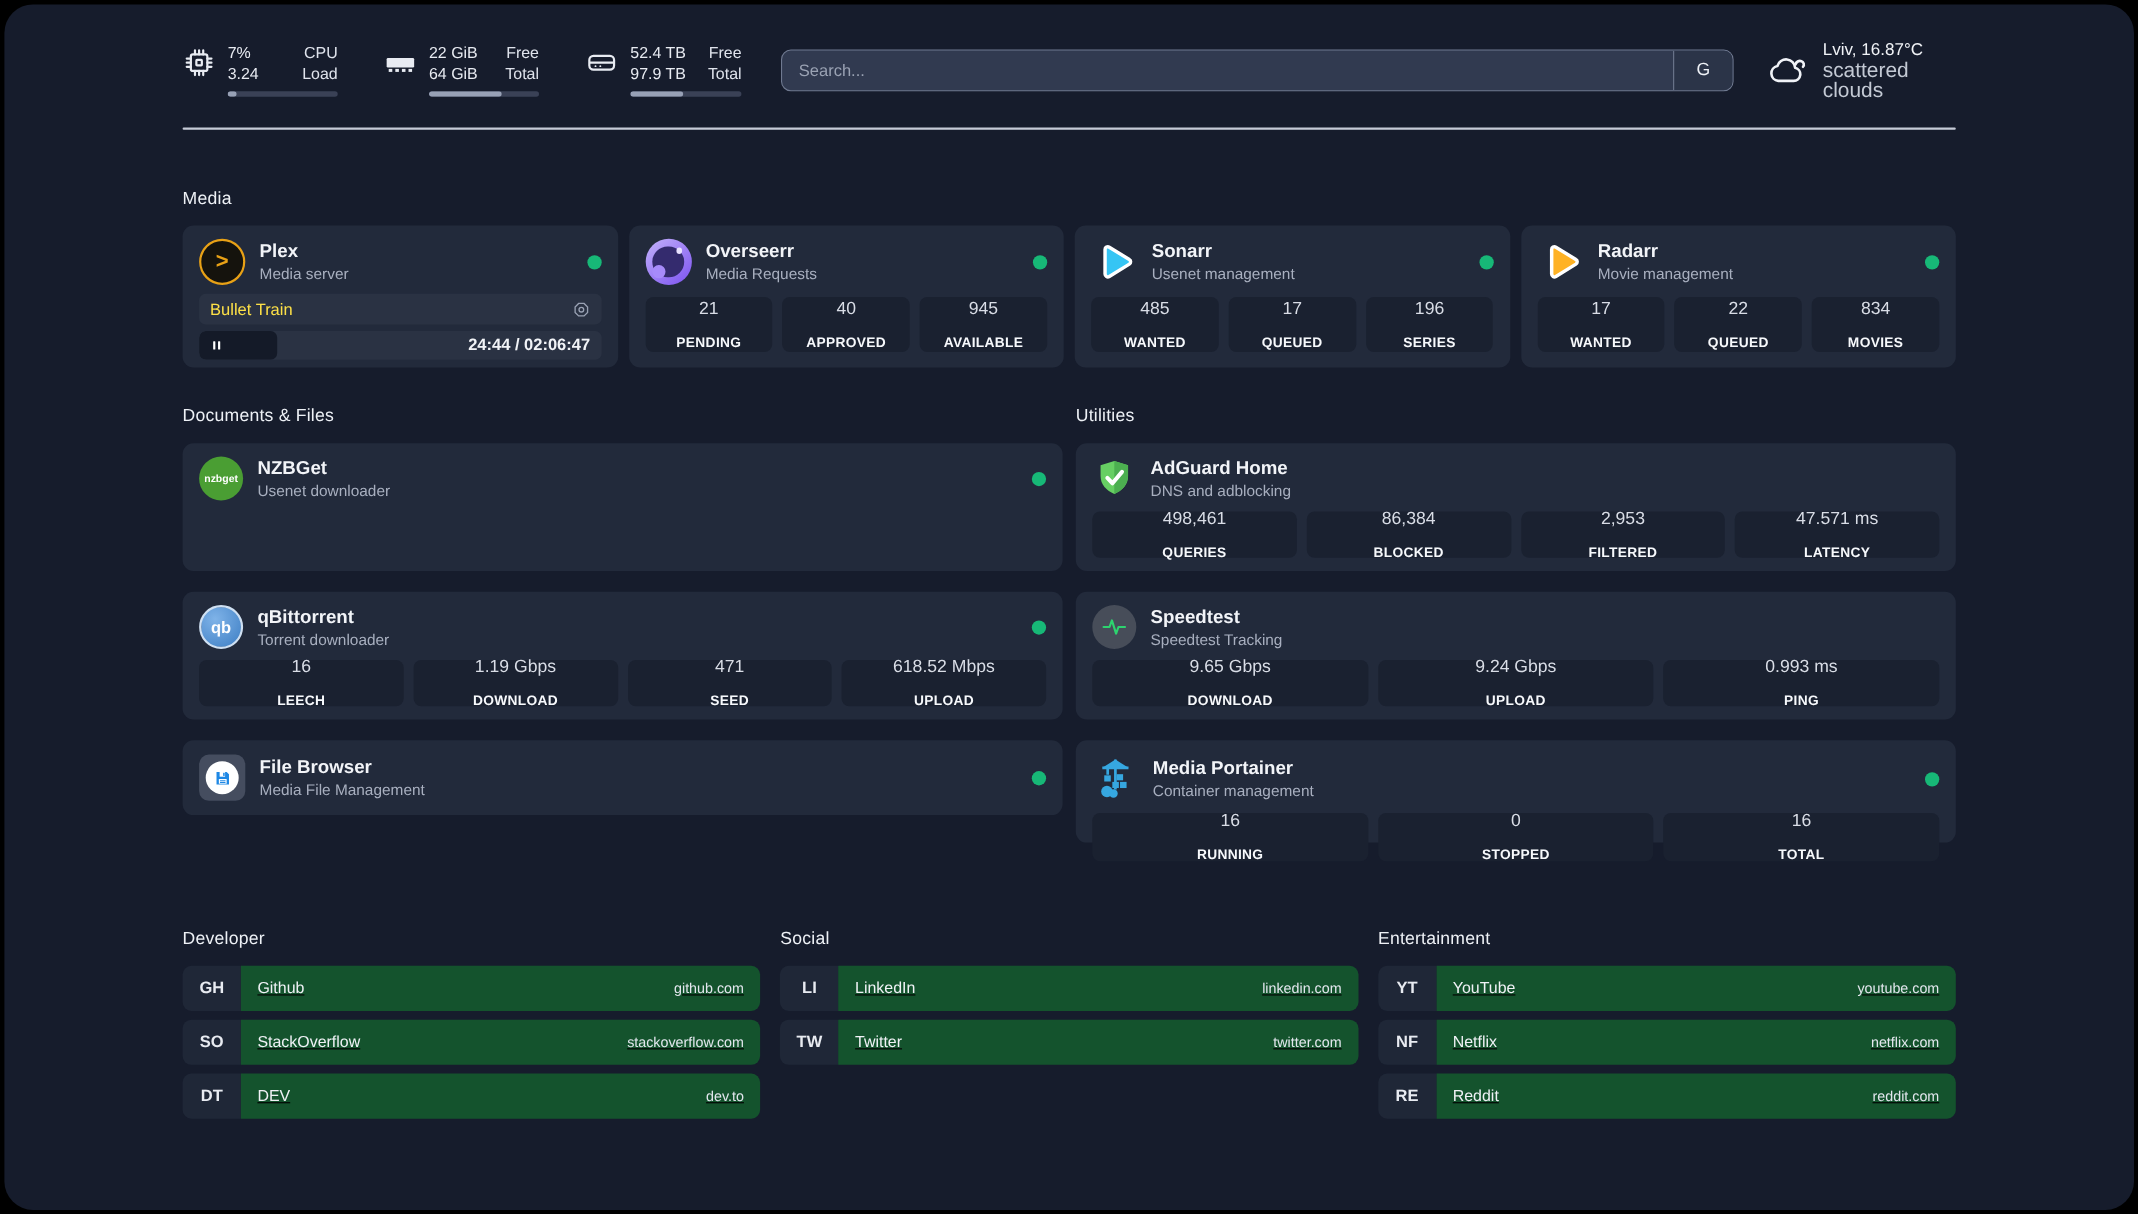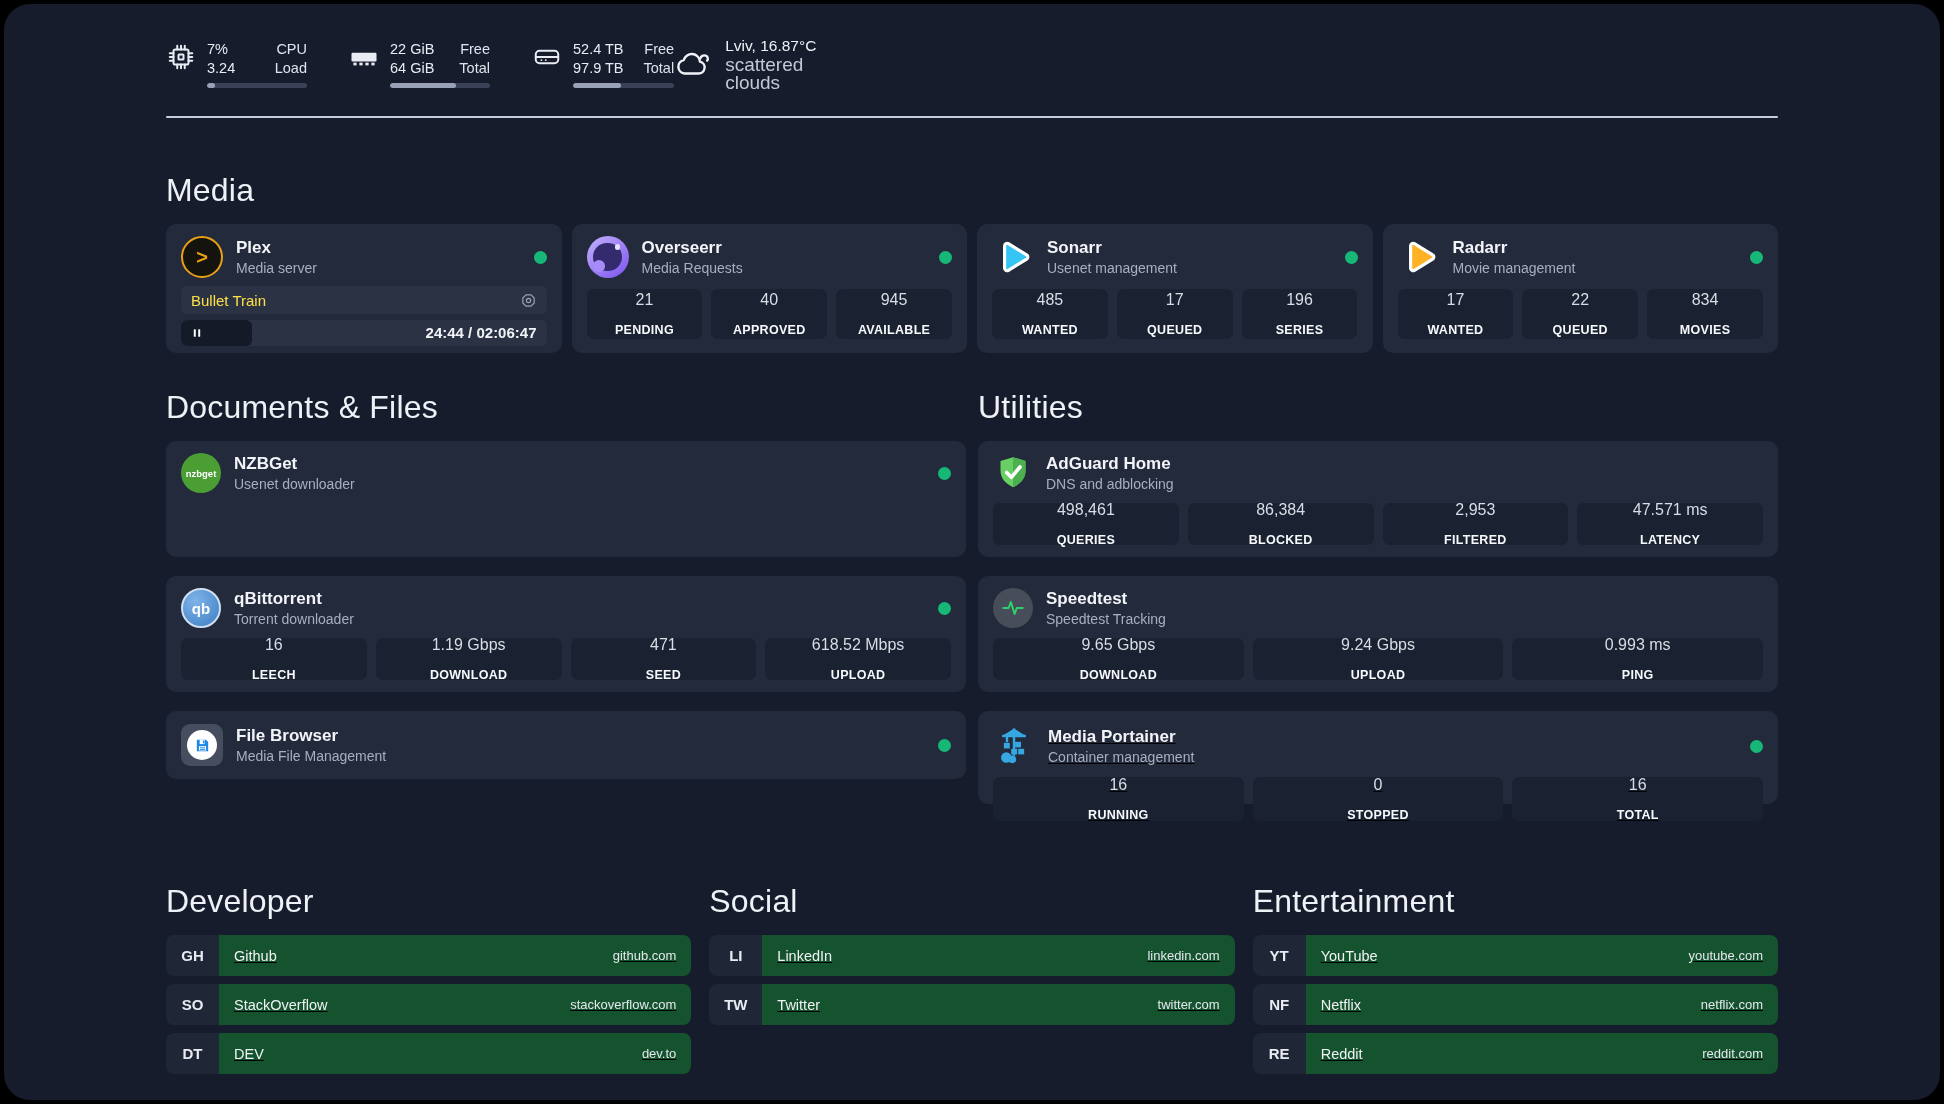--- a/index.html
+++ b/index.html
@@ -32,33 +32,33 @@
   .search::placeholder{color:#9aa2b3;}
   .gbtn{width:54px;border:none;border-left:1px solid #6f7990;background:#2b3448;color:#eef1f6;
     font-size:16px;font-weight:500;cursor:pointer;font-family:inherit;}
   .weather{display:flex;align-items:center;gap:13px;flex:none;width:172px;}
   .weather svg{width:38px;height:38px;color:#f0f2f7;flex:none;}
   .wx1{font-size:15.5px;color:#f0f2f6;line-height:20px;}
   .wx2{font-size:19px;color:#c3c9d4;line-height:18px;}
   .divider{margin-top:24px;height:2px;background:#c6cbd7;border-radius:1px;}
 
   
-  h2{font-size:32px;margin:0 0 15px;font-weight:500;color:var(--txt);letter-spacing:.2px;}
+  h2{font-size:16px;margin:0 0 15px;font-weight:500;color:var(--txt);letter-spacing:.2px;}
   .section-media{margin-top:54px;}
   .grid4{display:grid;grid-template-columns:repeat(4,1fr);gap:10px;}
   .two-col{display:grid;grid-template-columns:1fr 1fr;gap:12px;margin-top:36px;align-items:start;}
   .col .card{margin-bottom:19px;}
   .three-col{display:grid;grid-template-columns:1fr 1fr 1fr;gap:18px;margin-top:60px;}
 
   
   .card{background:var(--card-bg);border-radius:10px;padding:12px 15px;}
   .grid4 .card{height:129px;}
   .card.h-mid{height:116px;}
   .card.h-short{height:68px;padding:13px 15px;}
-  .card.h-tall{height:93px;padding:14px 15px;text-decoration:underline;}
+  .card.h-tall{height:93px;padding:14px 15px;}
   .card-head{display:flex;align-items:center;gap:13px;}
   .appmeta{min-width:0;}
   .apptitle{font-size:17px;font-weight:600;color:#f2f4f8;line-height:22px;}
   .appsub{font-size:14px;color:var(--sub);line-height:18px;}
   .dot{width:13px;height:13px;border-radius:50%;background:var(--status-online);
     margin-left:auto;flex:none;}
   .stats{display:flex;gap:9px;margin-top:11px;}
   .stat{flex:1;background:var(--tile-bg);border-radius:7px;height:50px;display:flex;
     flex-direction:column;align-items:center;justify-content:center;gap:14px;text-align:right;}
   .h-mid .stat{height:42px;}
@@ -190,20 +190,24 @@
               <div>Total</div>
             </div>
           </div>
           <div class="sysbar">
             <div class="sysbar-fill" style="width: 47%;"></div>
           </div>
         </div>
       </div>
     </div>
 
+    <div class="searchwrap">
+      <input class="search" type="text" placeholder="Search..." style="">
+      <button class="gbtn">G</button>
+    </div>
 
     <div class="weather">
       <svg viewBox="0 0 24 24" fill="none" stroke="currentColor" stroke-width="1.5" stroke-linecap="round" stroke-linejoin="round">
         <path d="M6.7 18h8.8a3.8 3.8 0 0 0 .9-7.5 5.2 5.2 0 0 0-10.2-1A4.3 4.3 0 0 0 6.7 18z"></path>
         <path d="M16.6 8.6a2.6 2.6 0 0 1 3.4-1.9 2 2 0 0 1 .9 3.2"></path>
       </svg>
       <div>
         <div class="wx1">Lviv, 16.87°C</div>
         <div class="wx2">scattered clouds</div>
       </div>

